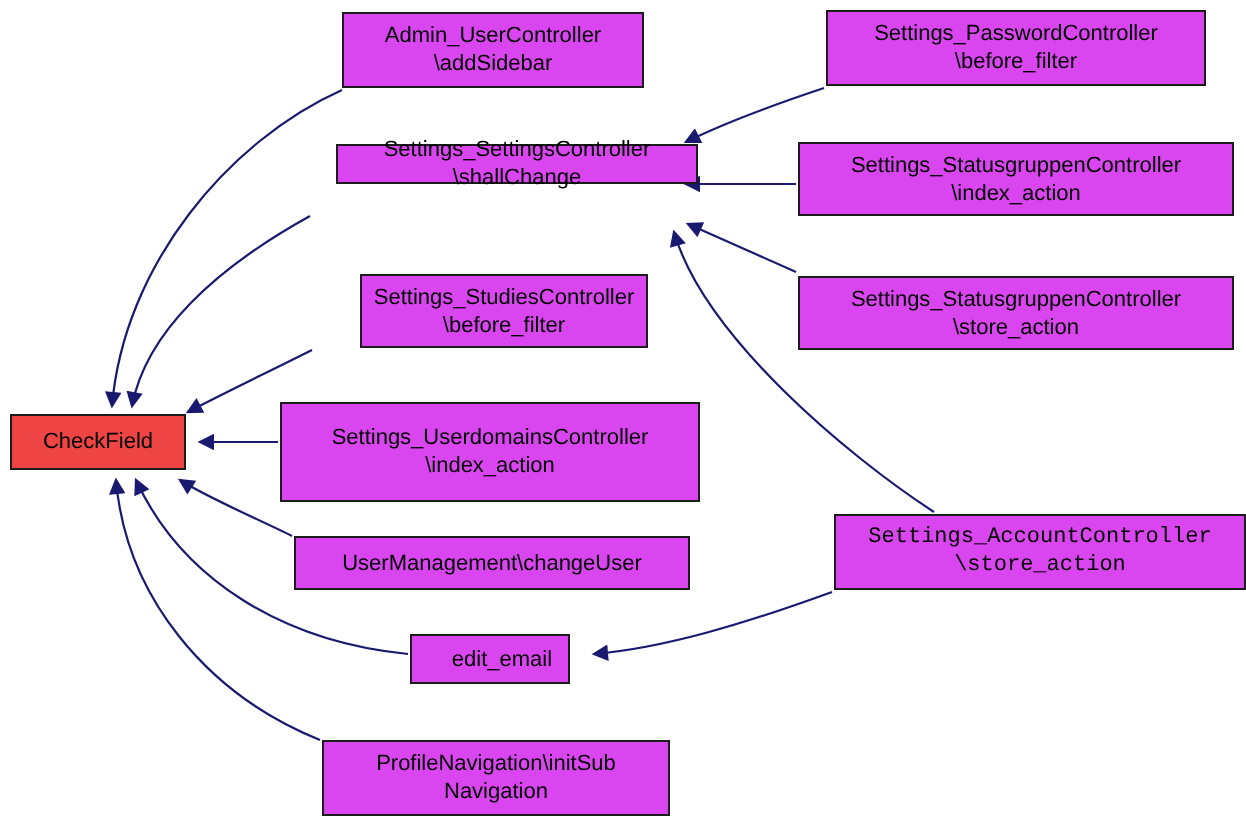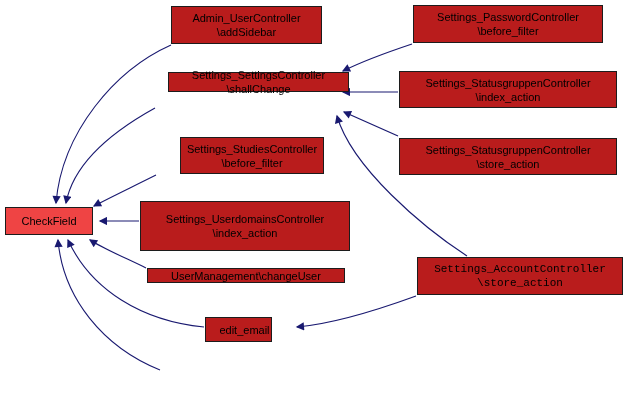--- a/index.html
+++ b/index.html
@@ -8,21 +8,21 @@
     width:623px;height:416px;
     background:#ffffff;
     font-family:"Liberation Sans", sans-serif;
     overflow:hidden;
   }
   #edges{position:absolute;left:0;top:0;width:623px;height:416px;}
   .node{
     position:absolute;
     box-sizing:border-box;
     border:1px solid #1c1c1c;
-    background:#b91c1c;
+    background:#d946ef;
     color:#000000;
     font-size:11px;
     line-height:14px;
     text-align:center;
     white-space:pre-line;
     display:flex;
     align-items:center;
     justify-content:center;
     z-index:2;
   }
@@ -71,21 +71,23 @@
 
   <div class="node" style="left:156px;top:137px;width:144px;height:37px;margin-left:24px;">Settings_StudiesController
 \before_filter</div>
 
   <div class="node" style="left:399px;top:138px;width:218px;height:37px;">Settings_StatusgruppenController
 \store_action</div>
 
   <div class="node" style="left:140px;top:201px;width:210px;height:50px;">Settings_UserdomainsController
 \index_action</div>
 
-  <div class="node" style="left:147px;top:268px;width:198px;height:15px;">UserManagement\changeUser</div>
+  <div class="node" style="left:147px;top:268px;width:198px;height:27px;">UserManagement\changeUser</div>
 
   <div class="node" style="left:417px;top:257px;width:206px;height:38px;font-family:Liberation Mono, monospace;">Settings_AccountController
 \store_action</div>
 
-  <div class="node" style="left:205px;top:317px;width:67px;height:25px;padding-left:12px;">edit_email</div>
+  <div class="node" style="left:205px;top:317px;width:80px;height:25px;padding-left:12px;">edit_email</div>
 
+  <div class="node" style="left:161px;top:370px;width:174px;height:38px;">ProfileNavigation\initSub
+Navigation</div>
 
 </div>
 
 </body></html>

